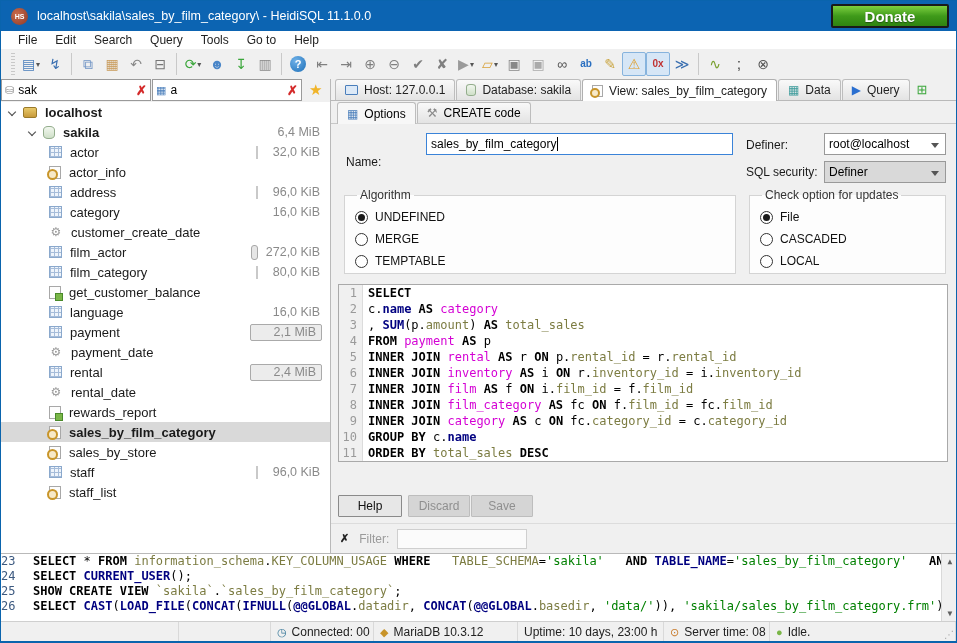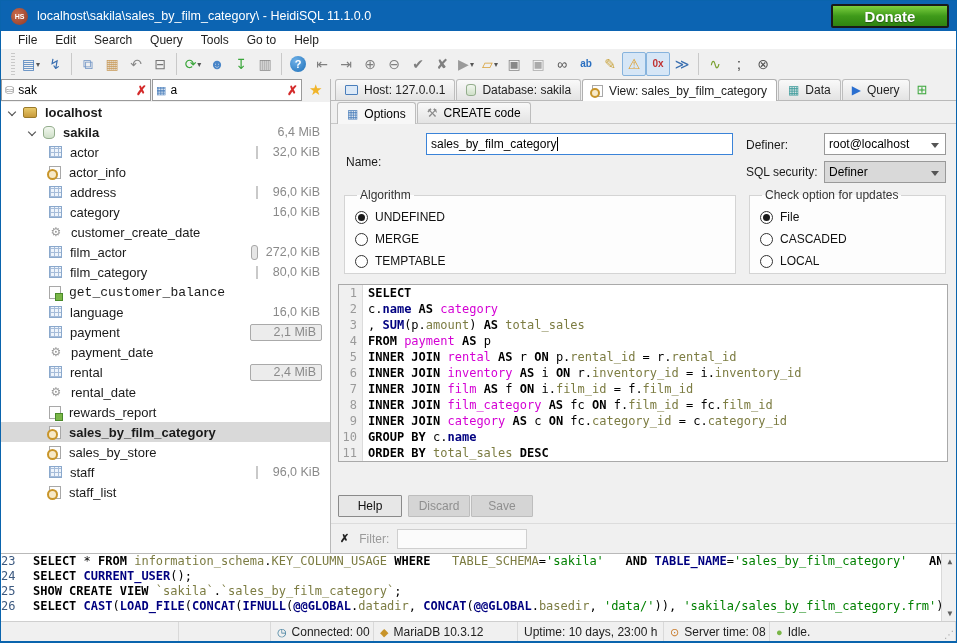--- a/index.html
+++ b/index.html
@@ -297,21 +297,21 @@
           <span class="tlabel">film_actor</span>
           <span class="tbar medium"></span>
           <span class="tsize">272,0 KiB</span>
         </div>
         <div class="trow" style="padding-left: 48px;">
           <span class="ti ti-table"></span>
           <span class="tlabel">film_category</span>
           <span class="tbar"></span>
           <span class="tsize">80,0 KiB</span>
         </div>
-        <div class="trow" style="padding-left: 48px; font-family: Liberation Mono, monospace;">
+        <div class="trow" style="padding-left: 48px;">
           <span class="ti ti-procedure"></span>
           <span class="tlabel">get_customer_balance</span>
         </div>
         <div class="trow" style="padding-left: 48px;">
           <span class="ti ti-table"></span>
           <span class="tlabel">language</span>
           <span class="tsize">16,0 KiB</span>
         </div>
         <div class="trow" style="padding-left: 48px;">
           <span class="ti ti-table"></span>

